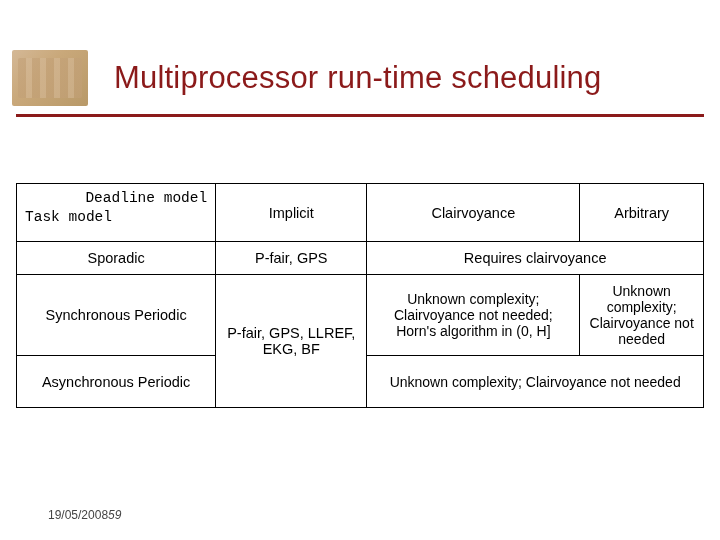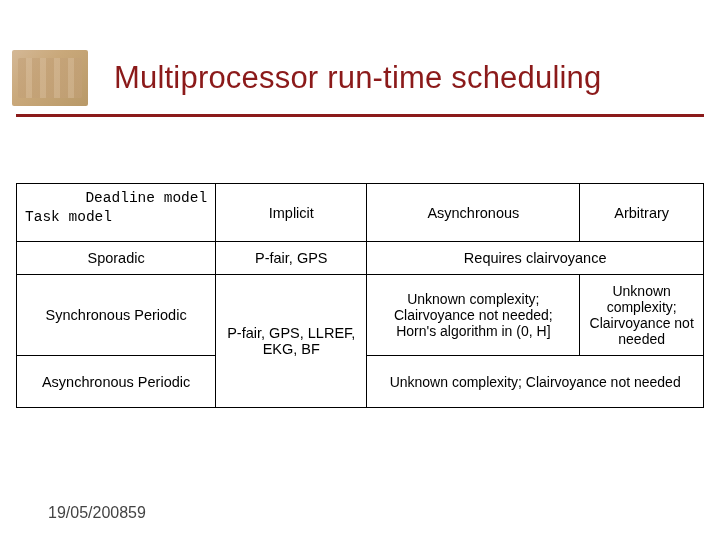--- a/index.html
+++ b/index.html
@@ -78,26 +78,26 @@
     position: absolute;
     bottom: 16px; left: 8px;
   }
   .small { font-size: 14px; }
   .footer {
     position: absolute;
     bottom: 18px;
     left: 0; right: 0;
     display: flex;
     align-items: center;
-    font-size: 16px;
+    font-size: 12px;
     color: #444;
   }
   .footer .date { margin-left: 48px; }
   .footer .center { flex: 1; text-align: center; }
-  .footer .pg { margin-right: 24px; }
+  .footer .pg { margin-right: 24px; font-style: italic; }
 </style>
 </head>
 <body>
 
 <div class="header">
   <div class="logo"></div>
   <div class="title">Multiprocessor run-time scheduling</div>
 </div>
 <div class="underline"></div>
 
@@ -109,21 +109,21 @@
         <col class="c2">
         <col class="c3">
     </colgroup>
     <tbody>
         <tr>
       <td class="hdr-cell">
         <span class="dl">Deadline model</span>
         <span class="tm">Task model</span>
       </td>
       <td>Implicit</td>
-      <td>Asynchronous</td>
+      <td>Clairvoyance</td>
       <td>Arbitrary</td>
     </tr>
     <tr>
       <td>Sporadic</td>
       <td>P-fair, GPS</td>
       <td colspan="2">Requires clairvoyance</td>
     </tr>
     <tr>
       <td style="height:68px">Synchronous Periodic</td>
       <td rowspan="2">P-fair, GPS, LLREF, EKG, BF</td>

